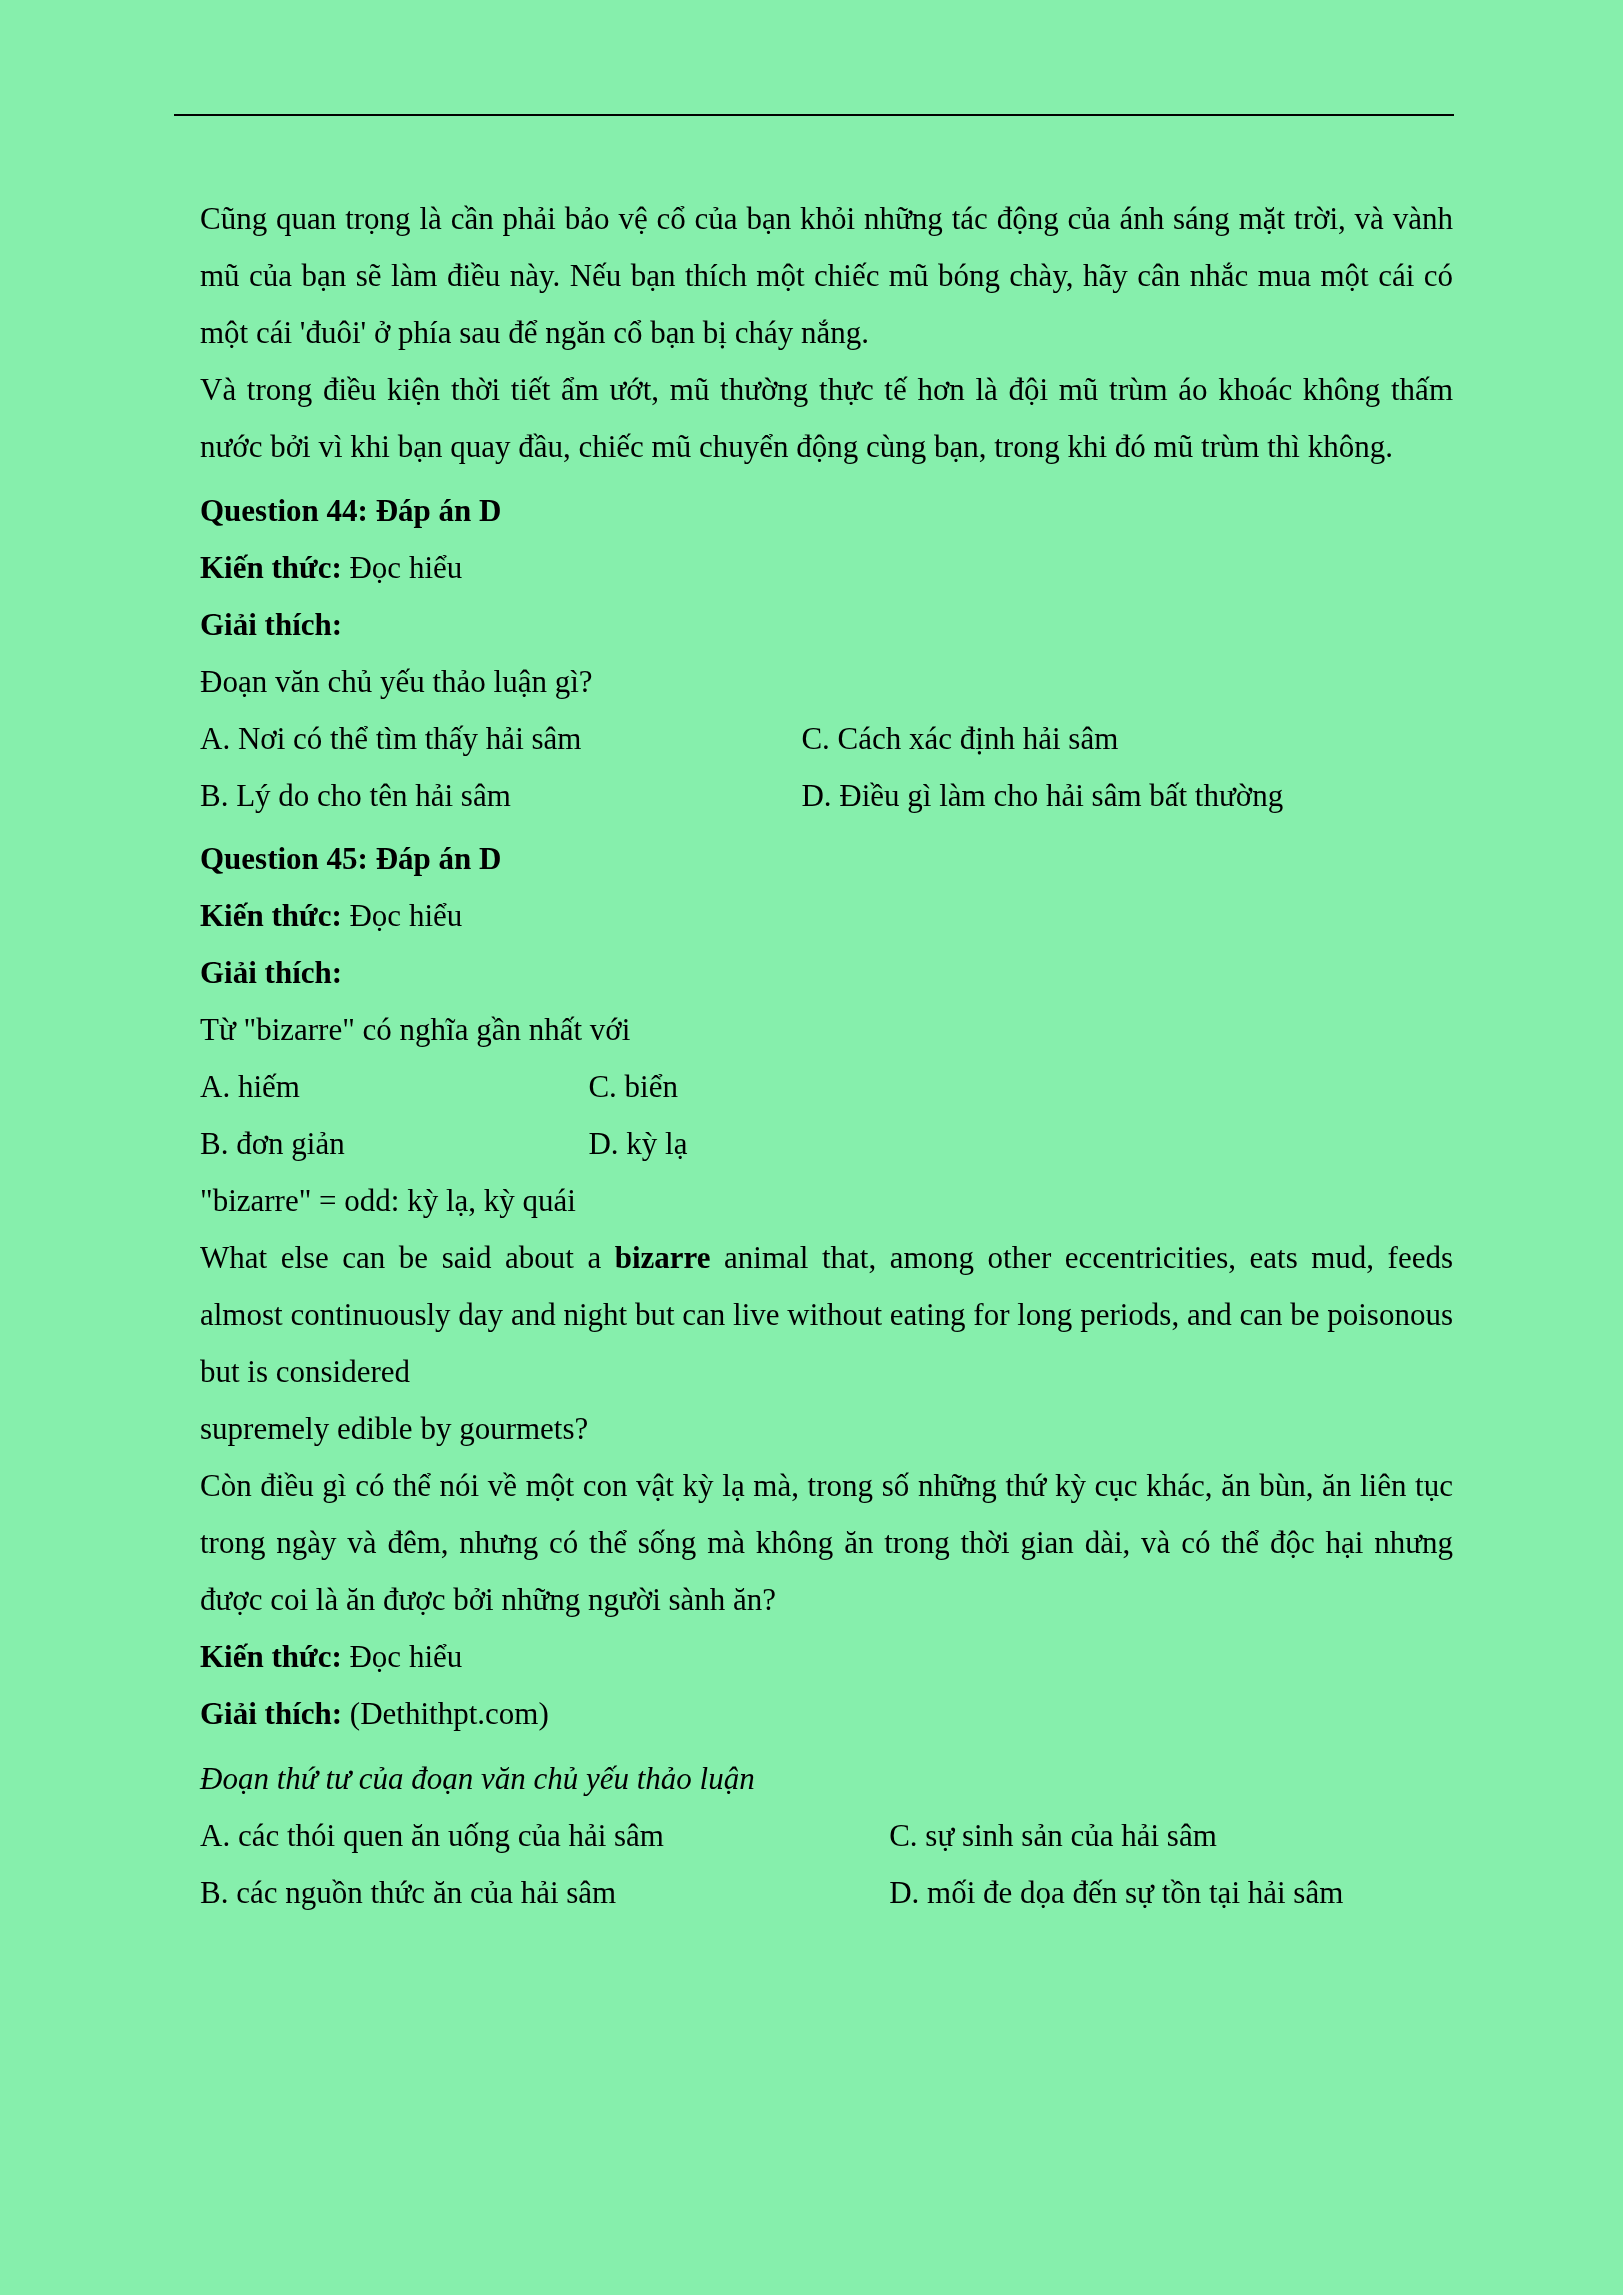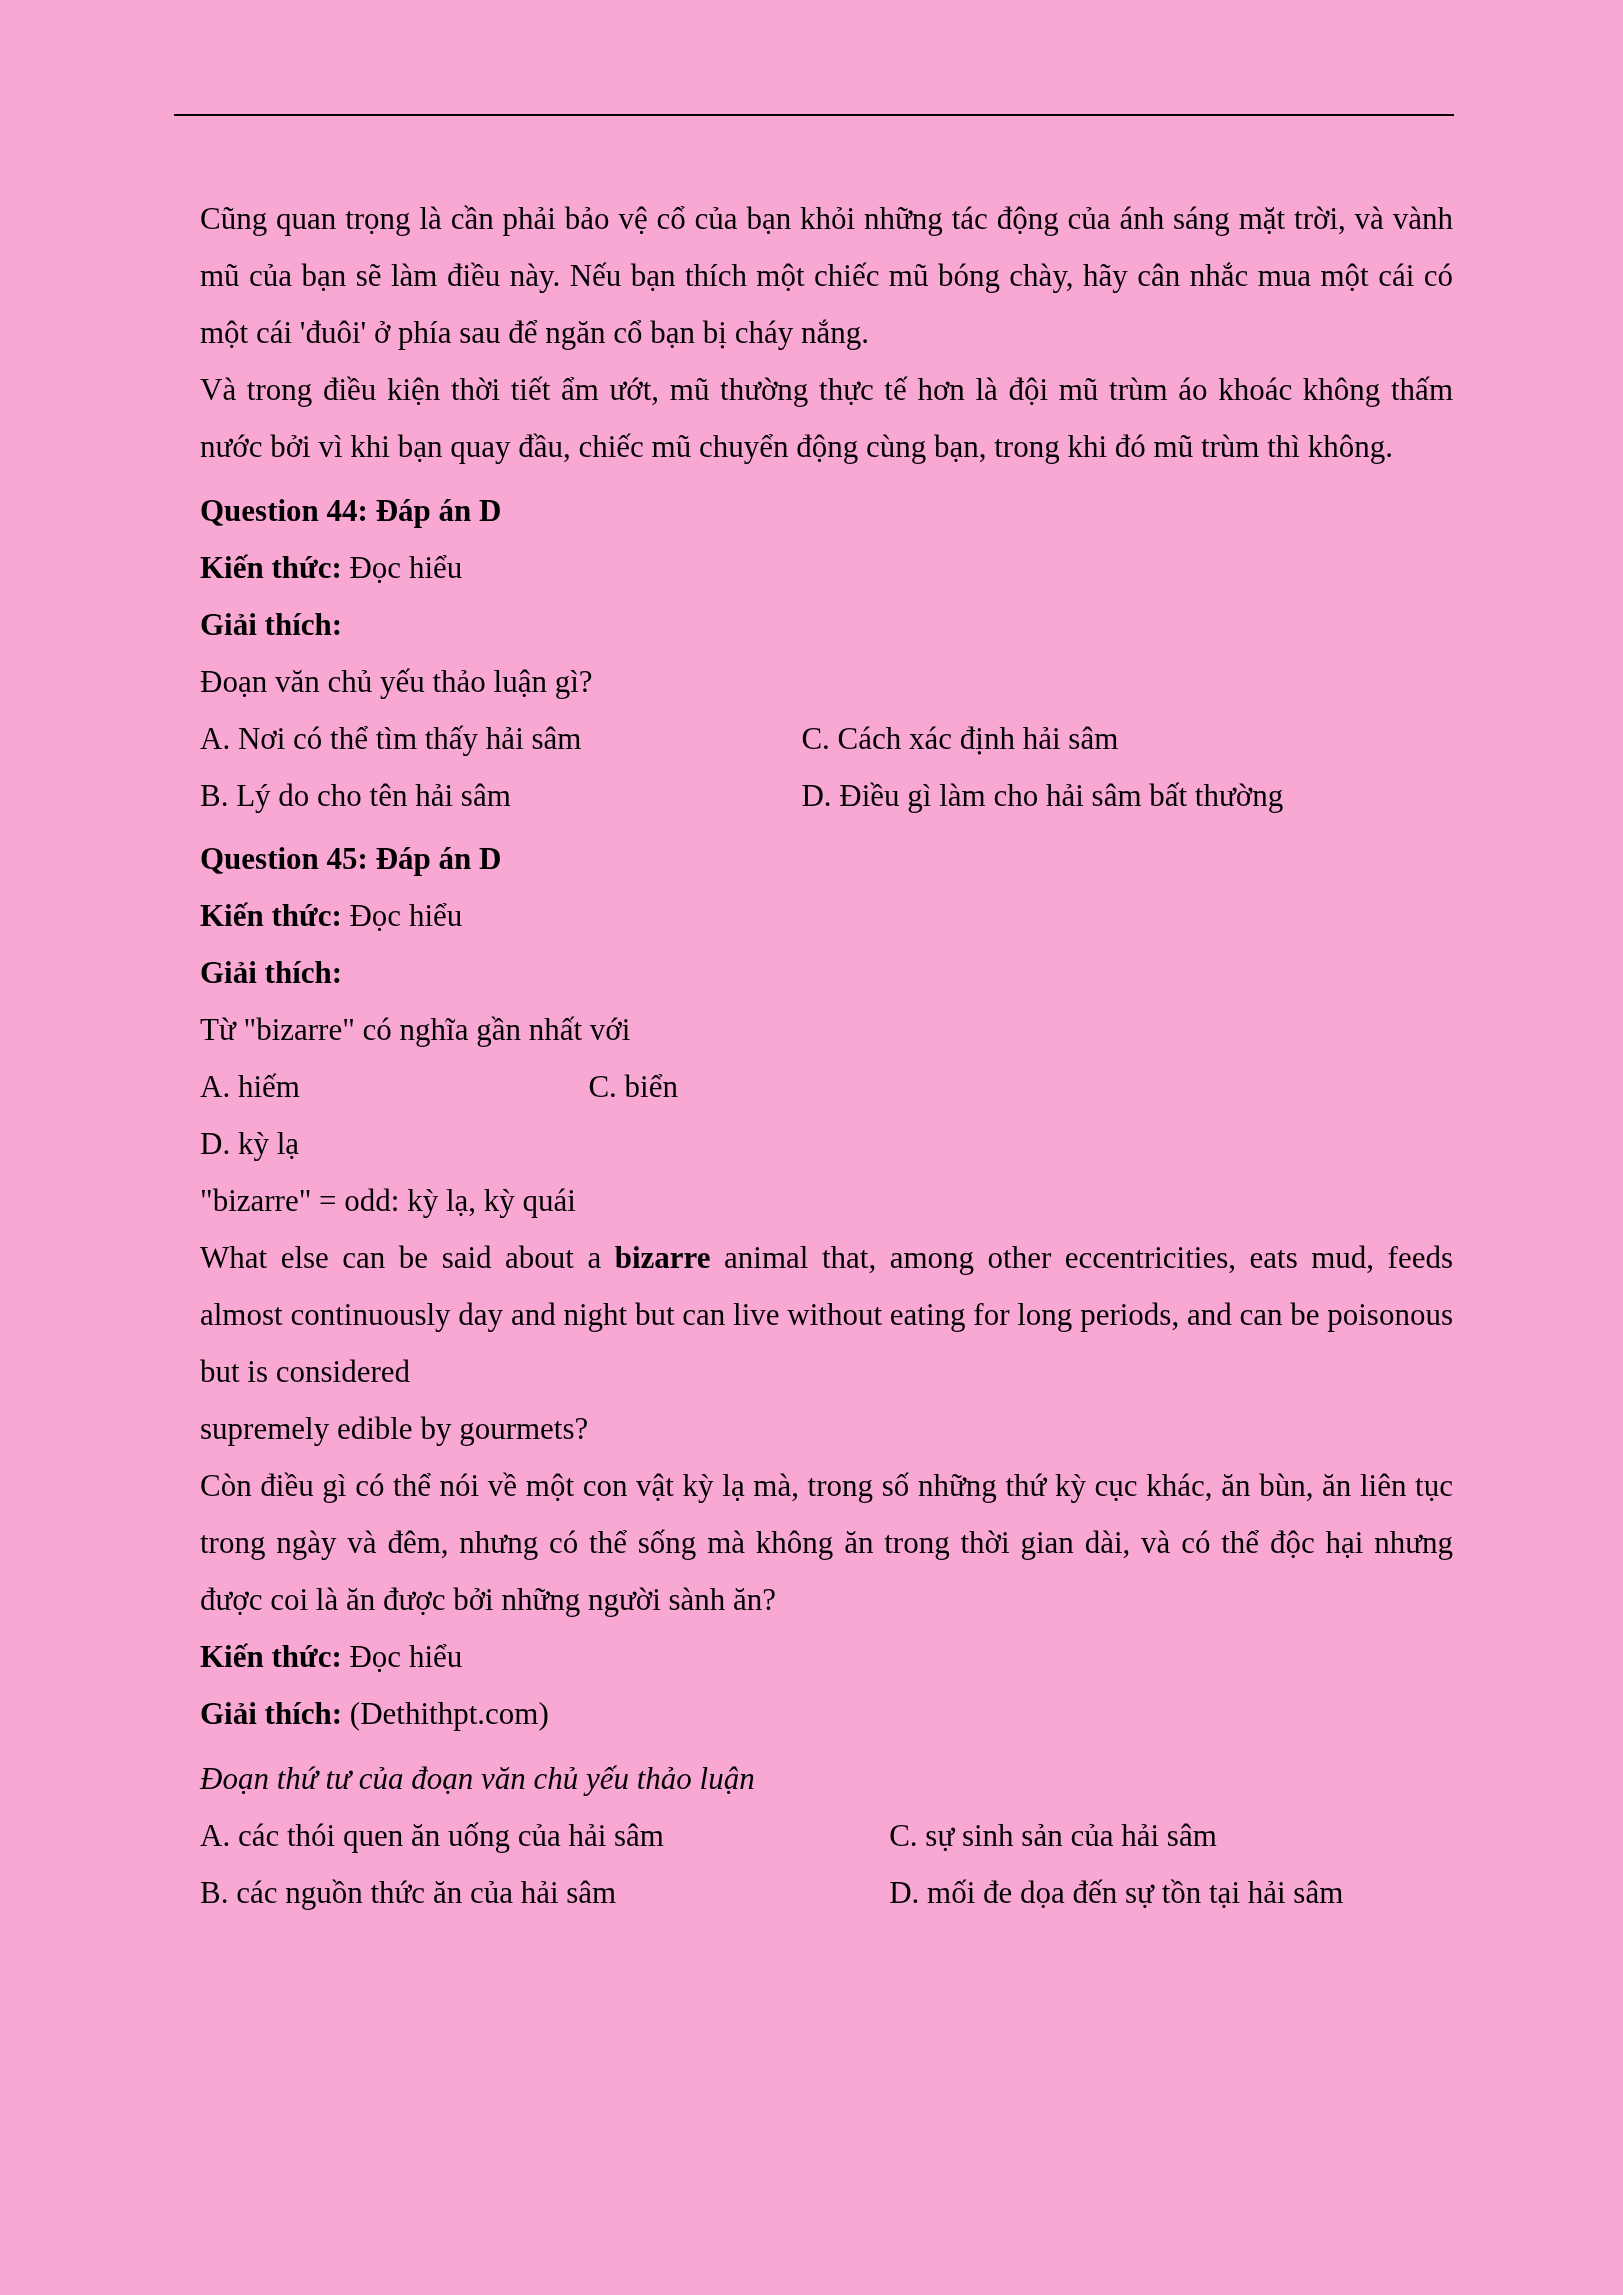--- a/index.html
+++ b/index.html
@@ -1,21 +1,21 @@
 <!DOCTYPE html>
 <html style="font-size:10.5px"><head>
 <meta charset="utf-8">
 <style>
   * { box-sizing: border-box; }
   html, body { margin: 0; padding: 0; background: #ffffff; }
   .page {
     position: relative;
     width: 1623px;
     height: 2295px;
-    background: #f9a8d4;
+    background: #86efac;
     color: #000000;
     font-family: "Liberation Serif", "DejaVu Serif", serif;
     font-size: 31px;
     line-height: 57px;
     overflow: hidden;
   }
   .header-rule {
     position: absolute;
     left: 174px;
     right: 169px;
@@ -65,20 +65,21 @@
 
     <p class="para bold qtitle">Question 45: Đáp án D</p>
     <p class="para"><strong>Kiến thức:</strong> <span>Đọc hiểu</span></p>
     <p class="para"><strong>Giải thích:</strong></p>
     <p class="para">Từ "bizarre" có nghĩa gần nhất với</p>
     <div class="opt-row">
       <span class="opt w31">A. hiếm</span>
       <span class="opt">C. biển</span>
     </div>
     <div class="opt-row">
+      <span class="opt w31">B. đơn giản</span>
       <span class="opt">D. kỳ lạ</span>
     </div>
     <p class="para">"bizarre" = odd: kỳ lạ, kỳ quái</p>
     <p class="para justify"><span>What else can be said about a </span><strong>bizarre</strong><span> animal that, among other eccentricities, eats mud, feeds almost continuously day and night but can live without eating for long periods, and can be poisonous but is considered</span></p>
     <p class="para">supremely edible by gourmets?</p>
     <p class="para justify">Còn điều gì có thể nói về một con vật kỳ lạ mà, trong số những thứ kỳ cục khác, ăn bùn, ăn liên tục trong ngày và đêm, nhưng có thể sống mà không ăn trong thời gian dài, và có thể độc hại nhưng được coi là ăn được bởi những người sành ăn?</p>
 
     <p class="para"><strong>Kiến thức:</strong> <span>Đọc hiểu</span></p>
     <p class="para"><strong>Giải thích:</strong> <span>(Dethithpt.com)</span></p>
     <p class="para prompt-gap">Đoạn thứ tư của đoạn văn chủ yếu thảo luận</p>

